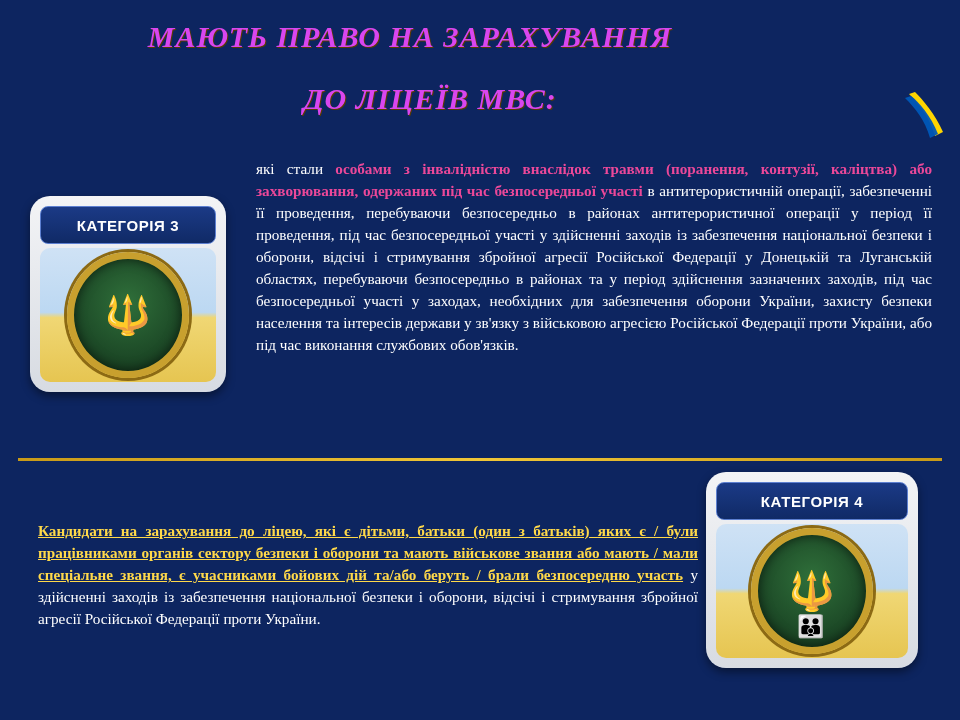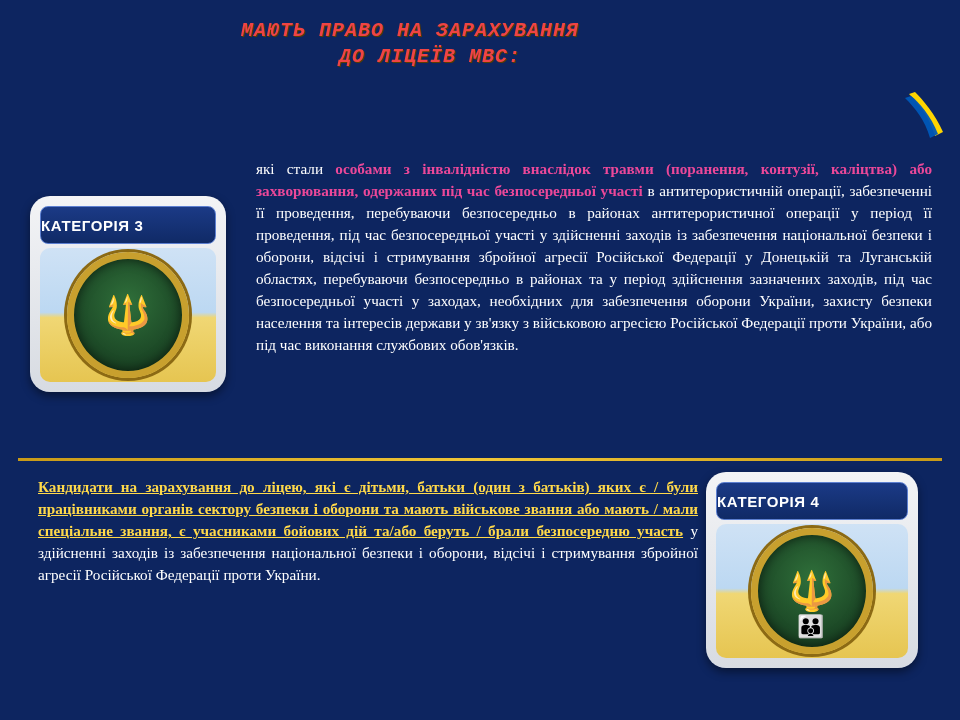--- a/index.html
+++ b/index.html
@@ -24,31 +24,32 @@
     height: 145px;
   }
   .title-block {
     position: absolute;
     left: 60px;
     top: 18px;
     width: 700px;
     text-align: center;
   }
   .title-line {
-    font-family: Liberation Mono, monospace;
+    font-family: Liberation Serif, serif;
     font-weight: bold;
     font-style: italic;
-    font-size: 20px;
+    font-size: 30px;
     letter-spacing: 1px;
-    color: #ef4444;
+    color: #d946ef;
     line-height: 1.28;
     text-shadow: 1px 1px 0 #5a3c00;
   }
   .title-line.second {
     margin-left: 40px;
+    margin-top: 24px;
   }
 
   
   .emblem {
     position: absolute;
     left: 795px;
     top: 10px;
     width: 120px;
     height: 125px;
   }
@@ -85,20 +86,21 @@
     position: absolute;
     left: 10px;
     top: 10px;
     right: 10px;
     height: 36px;
     border-radius: 8px;
     background: linear-gradient(#1b3a86, #102a66);
     border: 1px solid #5c7fd0;
     display: flex;
     align-items: center;
+    justify-content: center;
   }
   .cat-banner span {
     font-family: "Liberation Sans", sans-serif;
     font-weight: bold;
     font-size: 15px;
     letter-spacing: .6px;
     color: #ffffff;
   }
   .cat-art {
     position: absolute;
@@ -152,21 +154,21 @@
     font-size: 15.2px;
     line-height: 1.45;
   }
   .para.top {
     left: 256px;
     top: 158px;
     width: 676px;
   }
   .para.bottom {
     left: 38px;
-    top: 476px;
+    top: 520px;
     width: 660px;
     font-family: Liberation Serif, serif;
   }
   .hl {
     color: #ec4899;
     font-weight: bold;
   }
   .hl-underline {
     color: #ffd94a;
     font-weight: bold;

